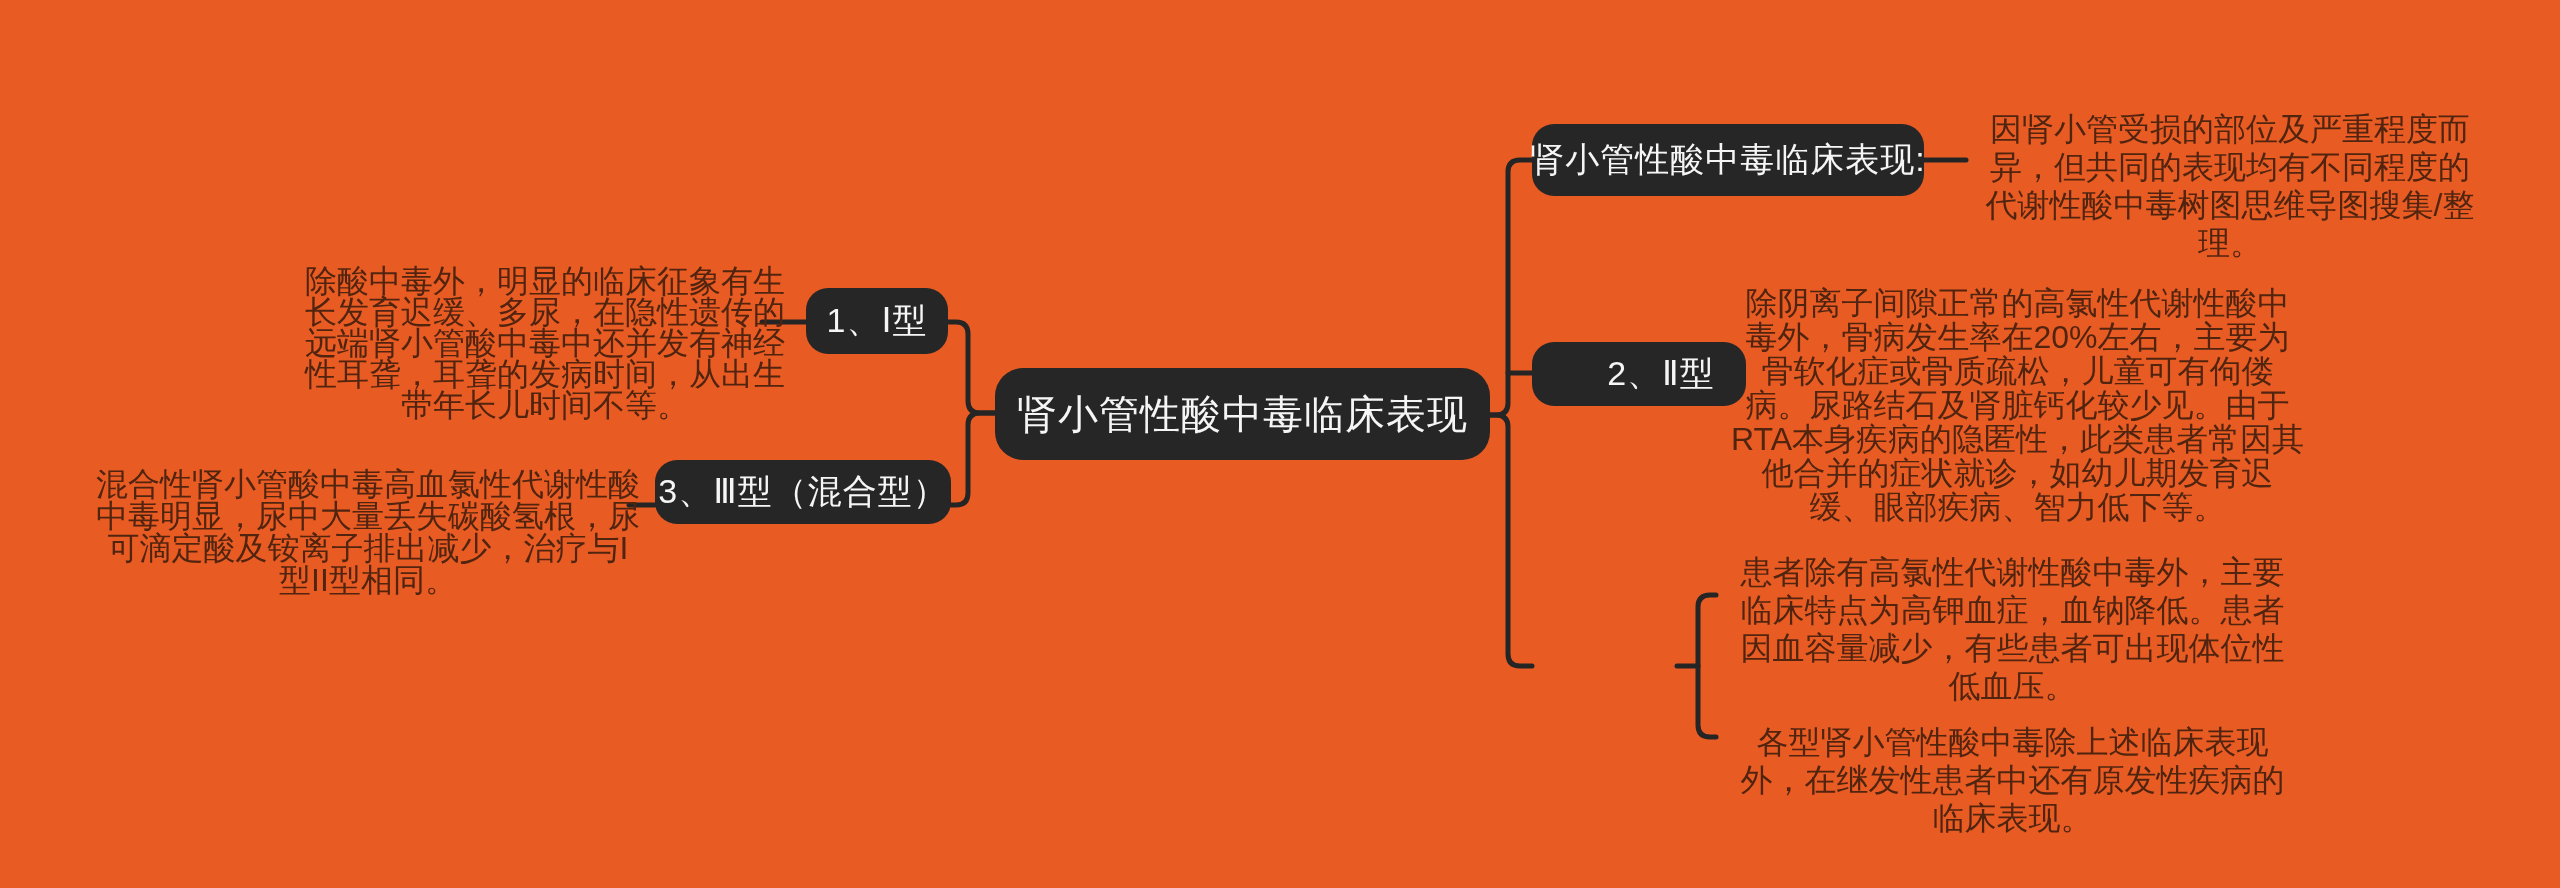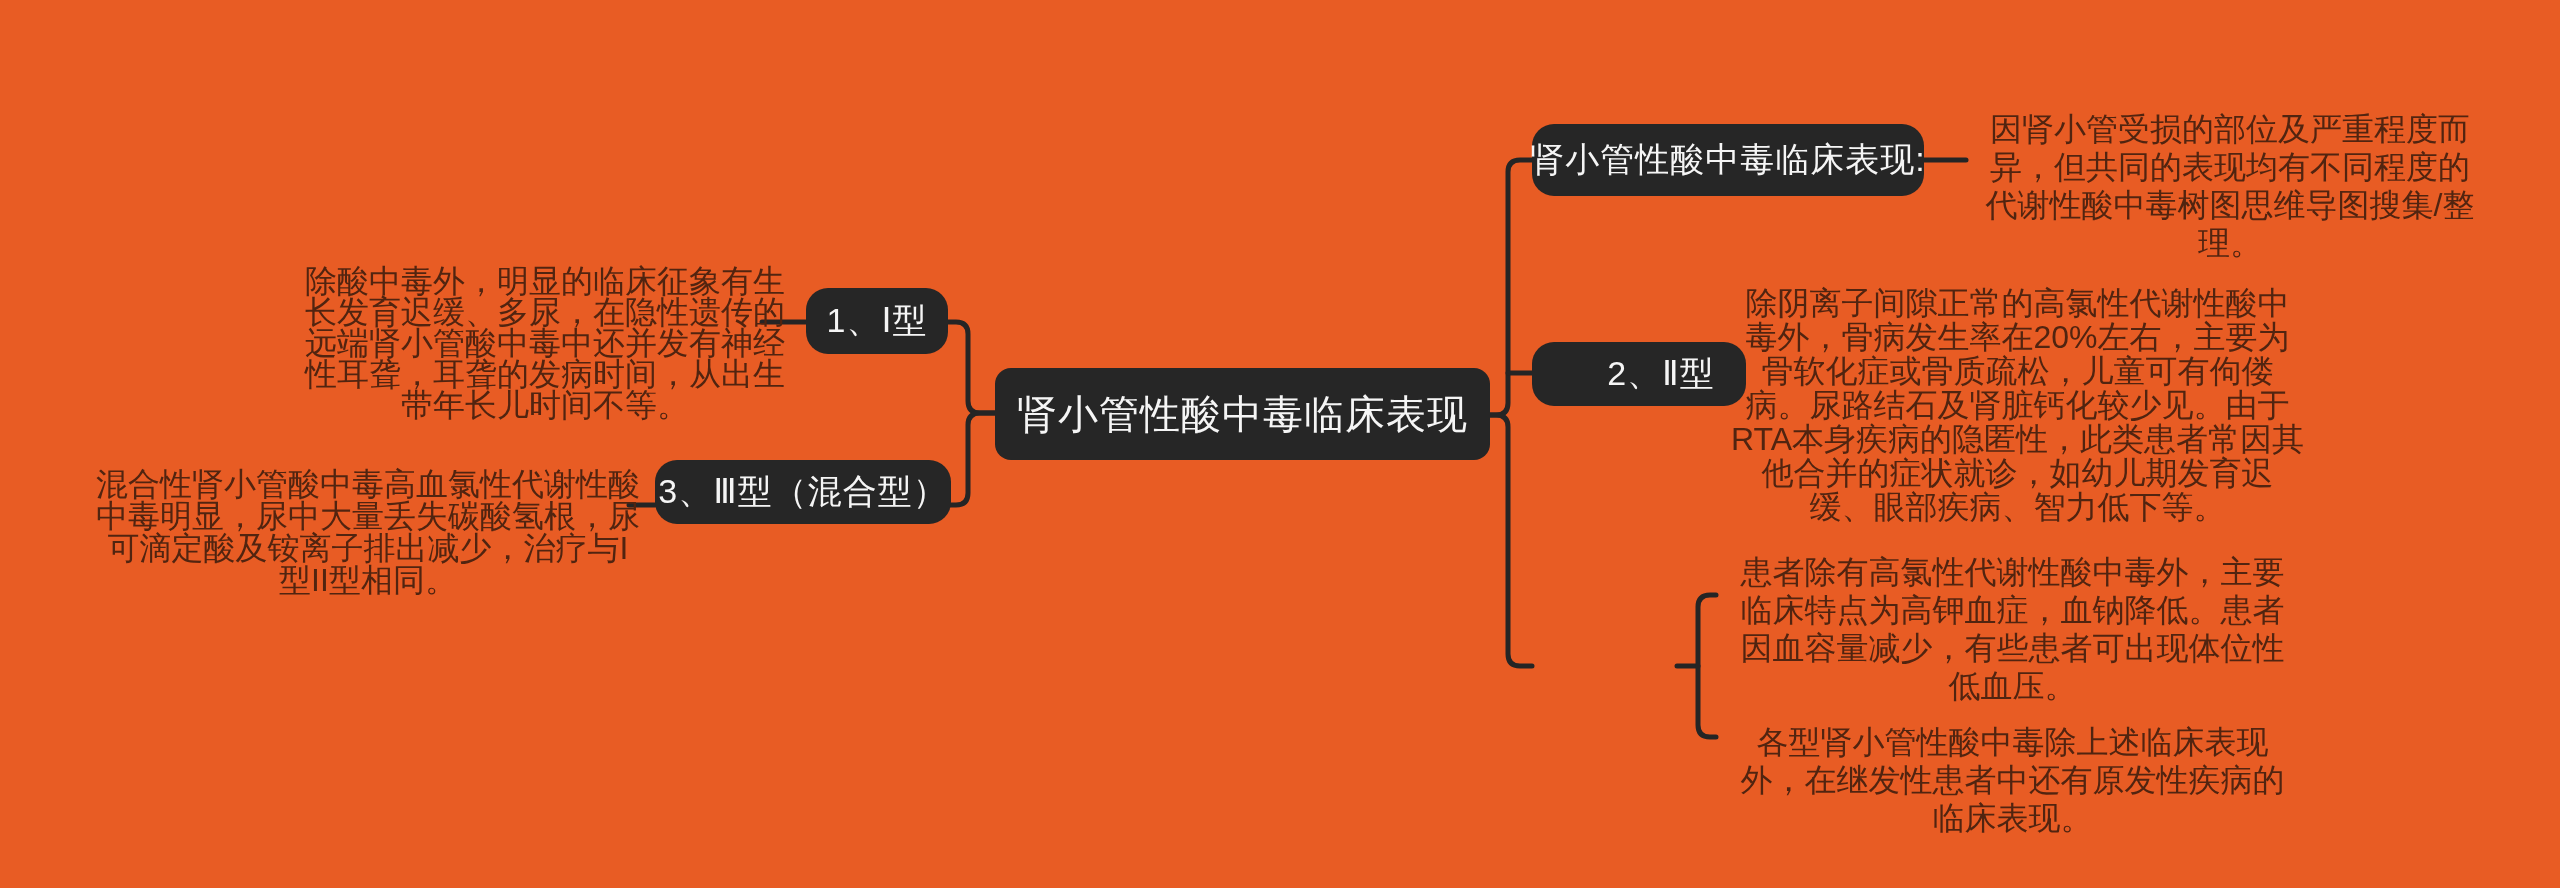--- a/index.html
+++ b/index.html
@@ -47,21 +47,21 @@
   }
   .note{
     position:absolute;
     color:var(--note);
     font-size:32px;
     line-height:34px;
     text-align:center;
     z-index:1;
   }
   
-  #node-main{left:995px;top:368px;width:495px;height:92px;font-size:40px;border-radius:16px;}
+  #node-main{left:995px;top:368px;width:495px;height:92px;font-size:40px;border-radius:28px;}
   #node-1{left:806px;top:288px;width:142px;height:66px;}
   #node-3{left:655px;top:460px;width:296px;height:64px;}
   #node-top{left:1532px;top:124px;width:392px;height:72px;}
   #node-2{left:1532px;top:342px;width:170px;height:64px;padding-left:44px;}
   #node-4{left:1532px;top:632px;width:145px;height:68px;}
   
   #note-1{left:263px;top:266px;width:500px;line-height:31px;margin-left:32px;}
   #note-3{left:94px;top:468px;width:548px;line-height:32px;}
   #note-top{left:1975px;top:110px;width:510px;line-height:38px;}
   #note-2{left:1730px;top:286px;width:575px;line-height:34px;}

